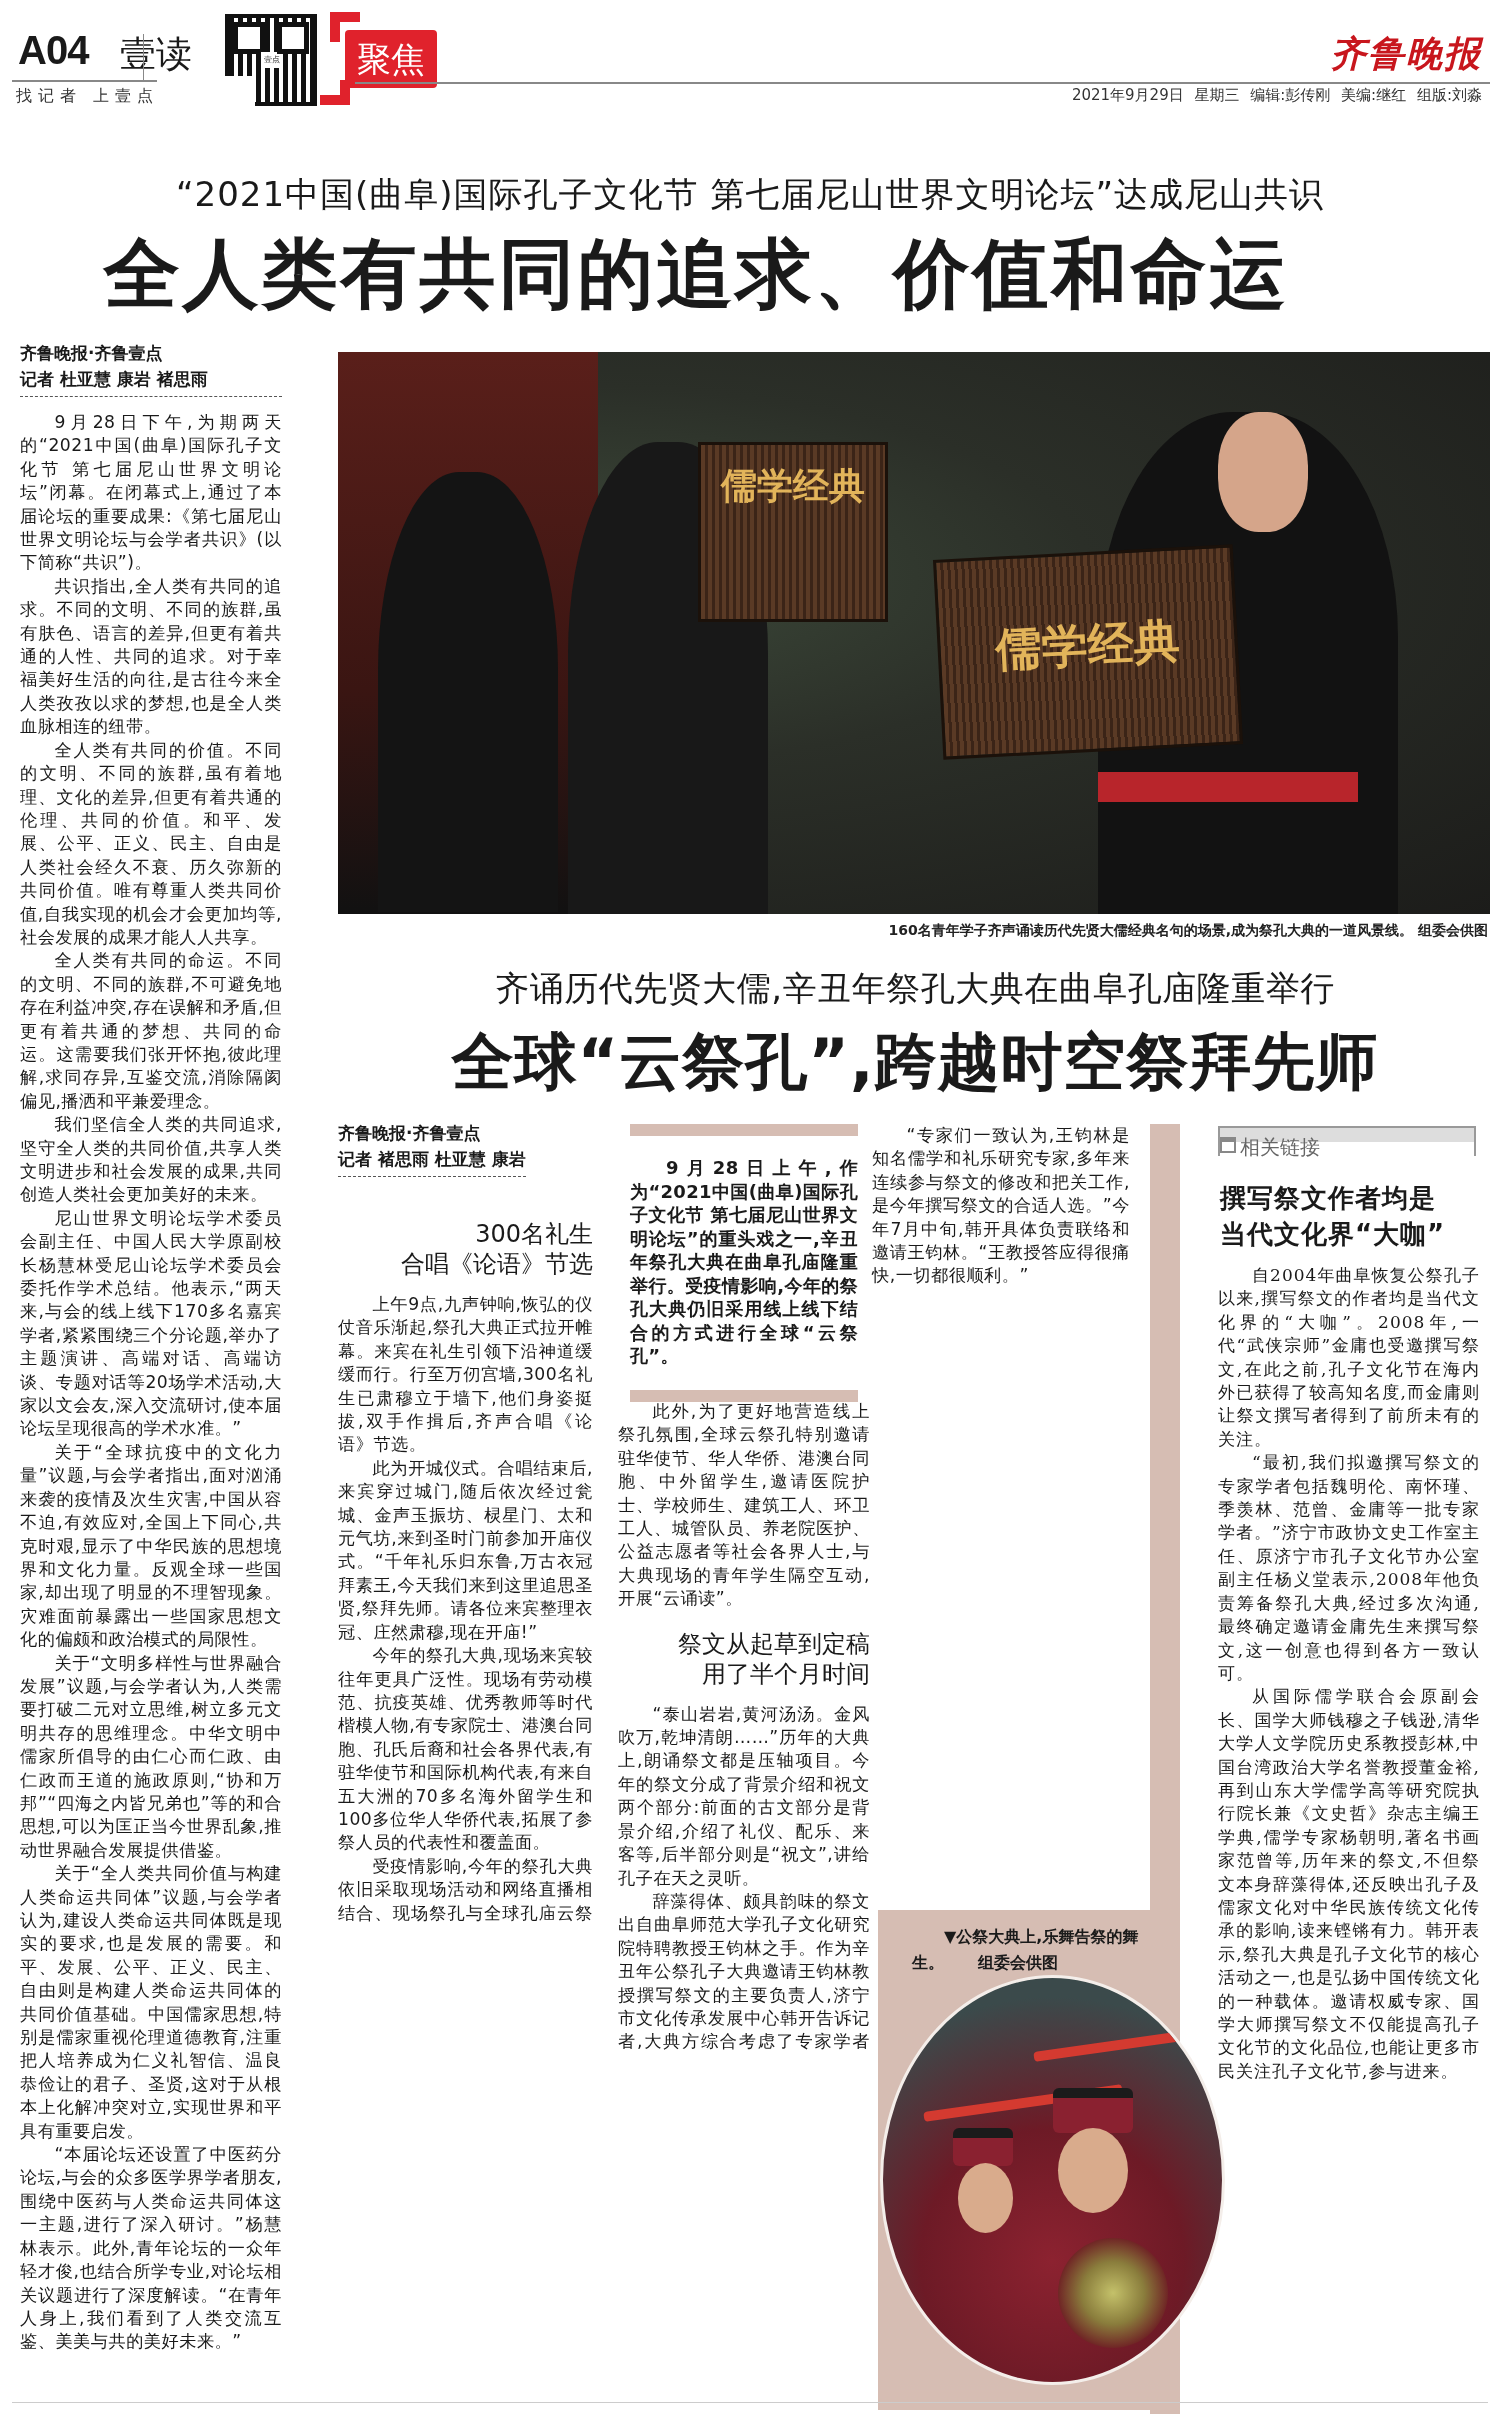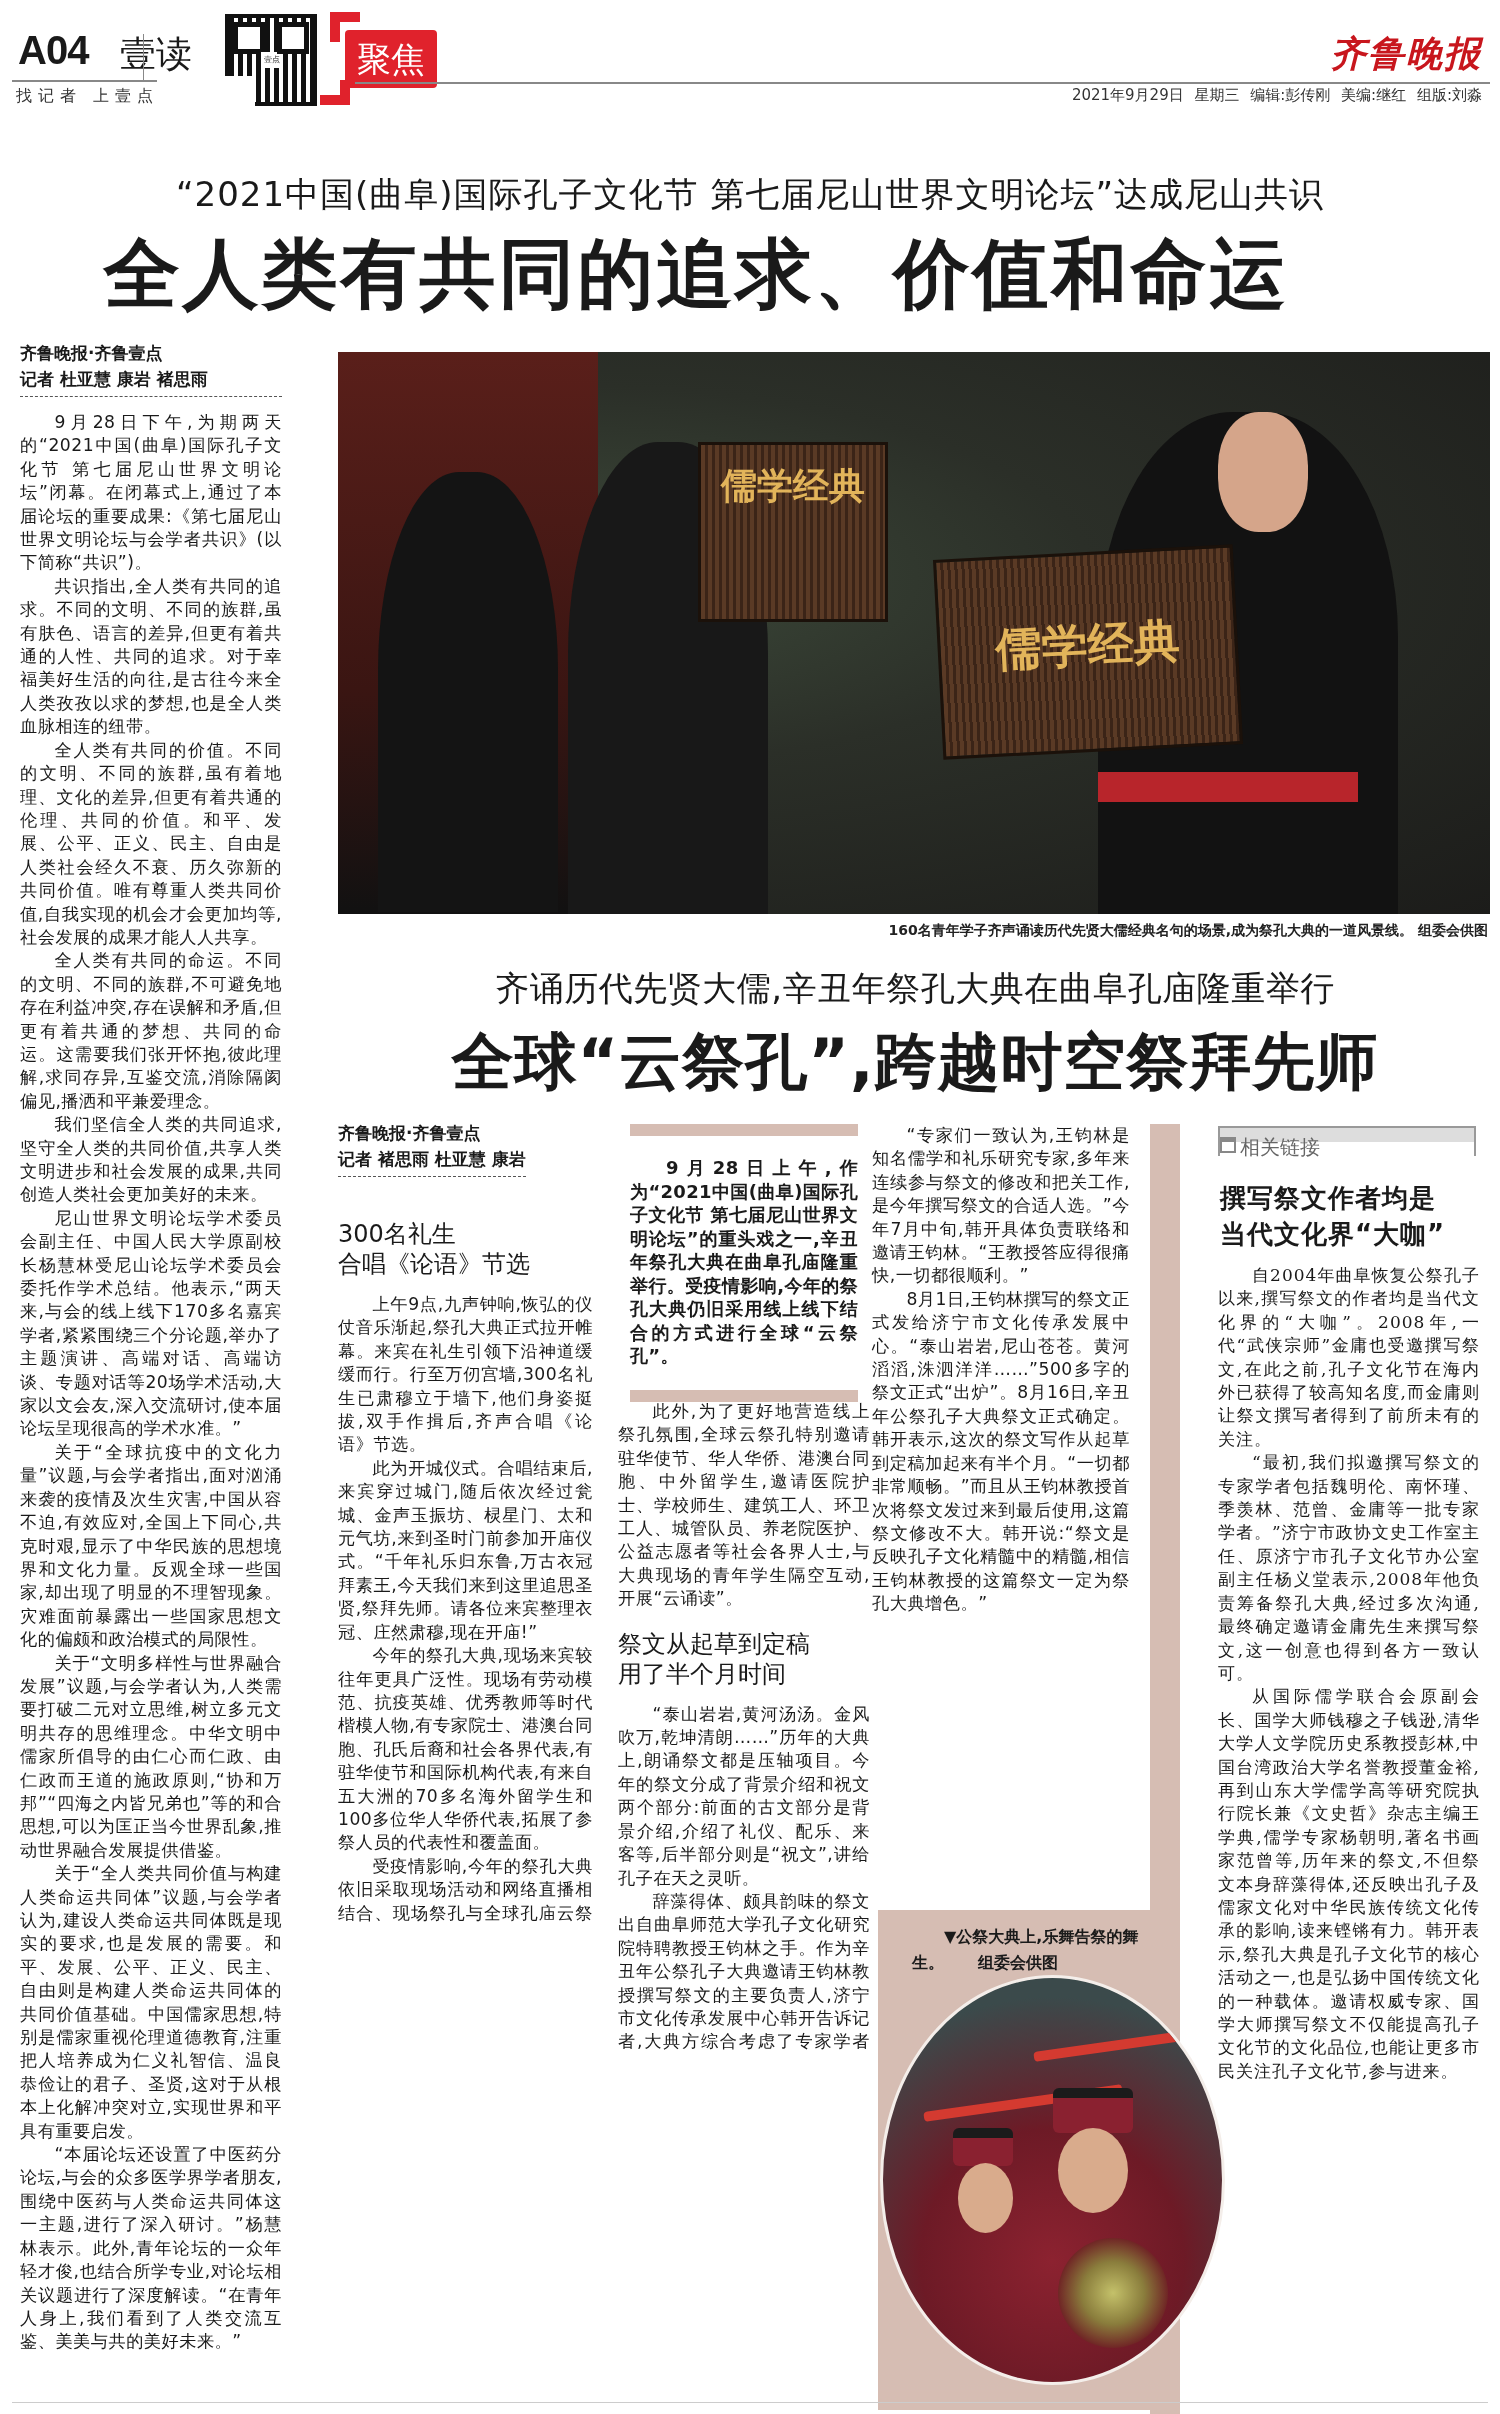--- a/index.html
+++ b/index.html
@@ -39,21 +39,21 @@
 .photo-bg-red{position:absolute;left:0;top:0;width:260px;height:562px;background:linear-gradient(180deg,#5a1f1a,#3a1512 60%,#111);}
 .photo-figure{position:absolute;border-radius:45% 45% 0 0;background:#141414;}
 .book{position:absolute;background:repeating-linear-gradient(90deg,#5a3a25 0 4px,#3b2417 4px 7px);border:3px solid #1b110a;color:#e2b45a;font-family:"DejaVu Serif",serif;font-weight:bold;text-align:center;}
 .sash{position:absolute;background:#b8252b;}
 .photo-caption{right:12px;top:922px;font-size:14px;font-weight:bold;color:#222;}
 
 .kicker2{left:340px;top:966px;width:1150px;text-align:center;font-size:34px;letter-spacing:0.5px;}
 .headline2{left:340px;top:1020px;width:1150px;text-align:center;font-size:62px;font-weight:bold;letter-spacing:1px;}
 
 .col2{left:338px;top:1120px;width:255px;}
-.subhead{font-size:24px;line-height:30px;margin:42px 0 14px 0;}
+.subhead{font-size:24px;line-height:30px;margin:42px 0 14px 0;text-align:right;}
 .col3{left:618px;top:1338px;width:252px;}
 .lead-box{left:630px;top:1124px;width:228px;}
 .lead-bar{height:12px;background:#d6bdb3;}
 .lead-text{font-size:18px;line-height:23.5px;font-weight:bold;padding:20px 0 22px 0;text-align:justify;letter-spacing:0.3px;}
 .lead-text p{text-indent:2em;}
 .col4{left:872px;top:1124px;width:258px;}
 .sidebar-bg{left:1150px;top:1124px;width:30px;height:1290px;background:#d6bdb3;}
 .photo2-panel{left:878px;top:1910px;width:302px;height:500px;background:#d6bdb3;}
 .photo2-caption{position:absolute;left:34px;top:14px;width:240px;font-size:16px;font-weight:bold;line-height:26px;text-indent:2em;}
 .photo2-caption .credit{margin-left:34px;}
@@ -166,21 +166,20 @@
 用了半个月时间</div>
   <div class="body-text">
     <p>“泰山岩岩,黄河汤汤。金风吹万,乾坤清朗……”历年的大典上,朗诵祭文都是压轴项目。今年的祭文分成了背景介绍和祝文两个部分:前面的古文部分是背景介绍,介绍了礼仪、配乐、来客等,后半部分则是“祝文”,讲给孔子在天之灵听。</p>
     <p style="height:164px;overflow:hidden">辞藻得体、颇具韵味的祭文出自曲阜师范大学孔子文化研究院特聘教授王钧林之手。作为辛丑年公祭孔子大典邀请王钧林教授撰写祭文的主要负责人,济宁市文化传承发展中心韩开告诉记者,大典方综合考虑了专家学者的文化地位、学术成就、在公众视野中的知名度以及撰写孔子祭文的特殊要求等因素,并向多位专家征求了意见,结合专家学者的身体状况和日程安排,经过多次研究,最终确定邀请曲阜师范大学孔子文化研究院特聘教授王钧林来撰写祭文。</p>
   </div>
 </div>
 
 <div class="abs col4">
   <div class="body-text">
     <p>“专家们一致认为,王钧林是知名儒学和礼乐研究专家,多年来连续参与祭文的修改和把关工作,是今年撰写祭文的合适人选。”今年7月中旬,韩开具体负责联络和邀请王钧林。“王教授答应得很痛快,一切都很顺利。”</p>
-    <p>8月1日,王钧林撰写的祭文正式发给济宁市文化传承发展中心。“泰山岩岩,尼山苍苍。黄河滔滔,洙泗洋洋……”500多字的祭文正式“出炉”。8月16日,辛丑年公祭孔子大典祭文正式确定。韩开表示,这次的祭文写作从起草到定稿加起来有半个月。“一切都非常顺畅。”而且从王钧林教授首次将祭文发过来到最后使用,这篇祭文修改不大。韩开说:“祭文是反映孔子文化精髓中的精髓,相信王钧林教授的这篇祭文一定为祭孔大典增色。”</p>
   </div>
 </div>
 
 <div class="abs sidebar-bg"></div>
 <div class="abs photo2-panel">
   <div class="photo2-caption">
     <span>▼公祭大典上,乐舞告祭的舞生。</span><span class="credit">组委会供图</span>
   </div>
 </div>
 <div class="abs circle">

